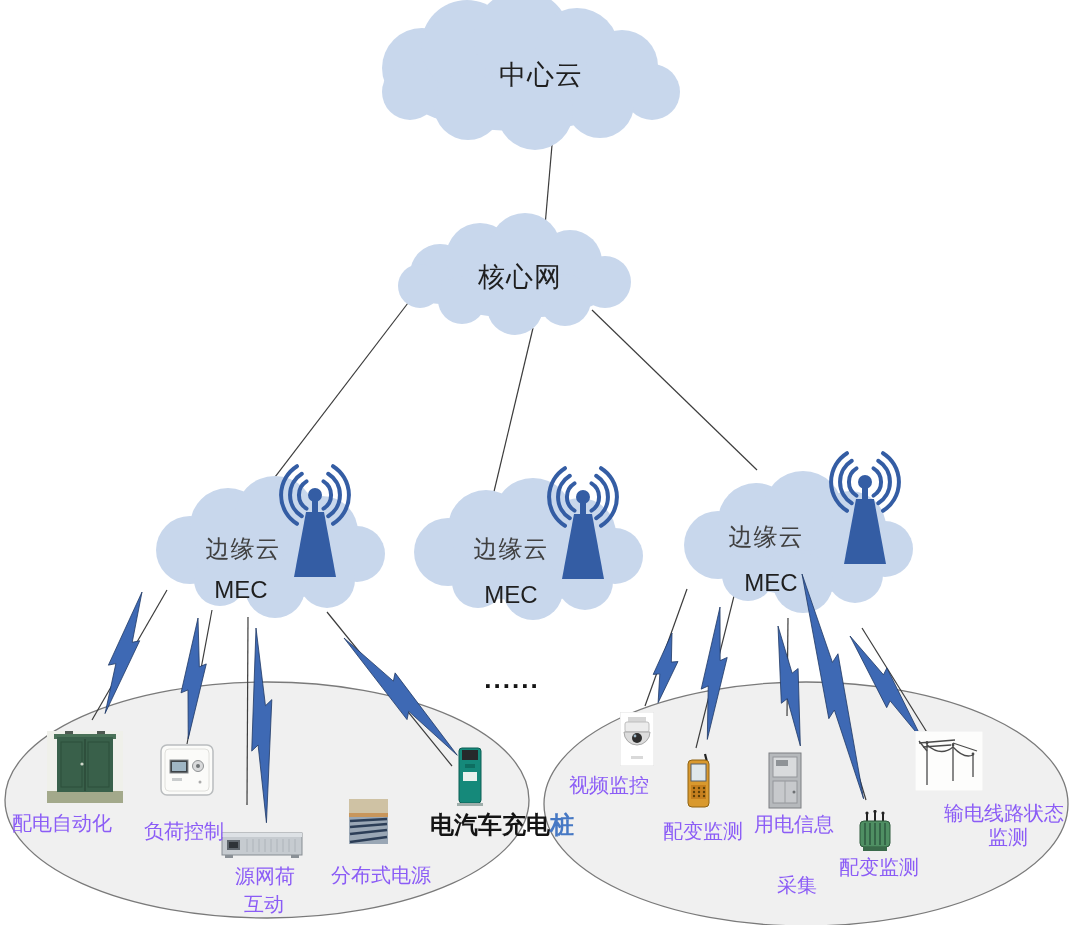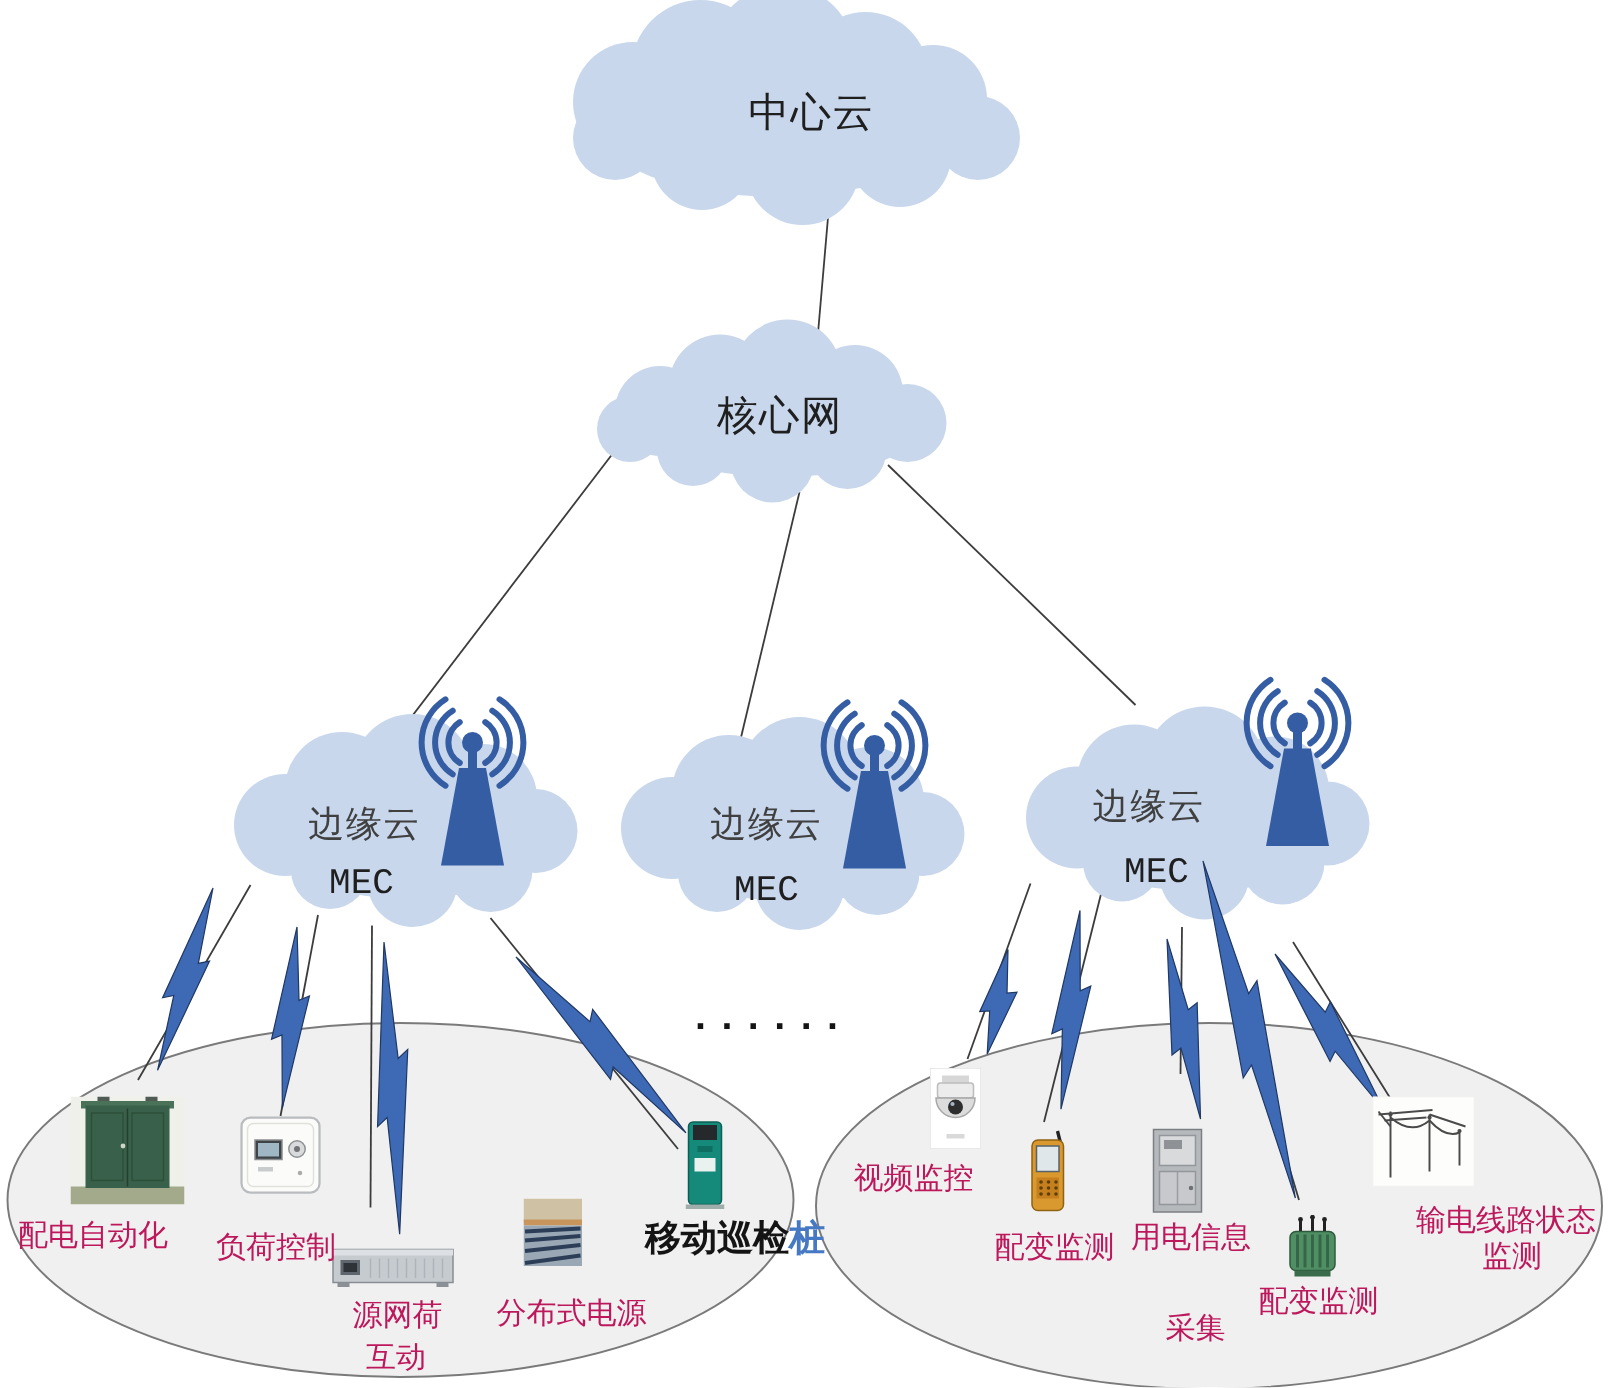--- a/index.html
+++ b/index.html
@@ -1,25 +1,25 @@
 <!DOCTYPE html>
 <html><head>
 <meta charset="utf-8">
 <style>
   html,body{margin:0;padding:0;background:#ffffff;}
   #stage{
     position:relative;width:1080px;height:925px;overflow:hidden;background:#ffffff;
-    font-family:Liberation Mono, monospace;
+    font-family:Liberation Sans, sans-serif;
   }
   #diagram-svg{position:absolute;left:0;top:0;}
   .lbl{position:absolute;white-space:nowrap;transform:translateX(-50%);}
   .cloud-lbl{color:#1f1f1f;font-size:27px;font-weight:500;letter-spacing:1px;}
   .edge-lbl{color:#404040;font-size:24px;font-weight:500;letter-spacing:1px;}
   .edge-sub{color:#1f1f1f;font-size:24px;font-weight:500;margin-top:16px;}
-  .dev-lbl{color:#be185d;font-size:20px;font-weight:500;}
+  .dev-lbl{color:#8b5cf6;font-size:20px;font-weight:500;}
   .ev-lbl{font-size:24px;font-weight:700;transform:none;}
   .ev-dark{color:#141414;}
   .ev-blue{color:#4678c4;font-weight:600;}
   .dots{color:#141414;font-size:26px;font-weight:700;letter-spacing:2px;transform:translateX(-50%);}
   .icon{position:absolute;}
 </style>
 </head>
 <body>
 
 <div id="stage">
@@ -283,21 +283,21 @@
       <circle cx="58" cy="23" r="1.4" fill="#4a4a4a"></circle>
     </svg>
   </div>
 
   <div class="lbl dev-lbl" style="left:62px;top:810px;">配电自动化</div>
   <div class="lbl dev-lbl" style="left:184px;top:818px;">负荷控制</div>
   <div class="lbl dev-lbl" style="left:265px;top:863px;">源网荷</div>
   <div class="lbl dev-lbl" style="left:264px;top:891px;">互动</div>
   <div class="lbl dev-lbl" style="left:381px;top:862px;">分布式电源</div>
   <div class="lbl ev-lbl" style="left:430px;top:809px;">
-    <span class="ev-dark">移动巡检</span><span class="ev-blue">桩</span>
+    <span class="ev-dark">电汽车充电</span><span class="ev-blue">桩</span>
   </div>
 
   <div class="lbl dev-lbl" style="left:609px;top:772px;">视频监控</div>
   <div class="lbl dev-lbl" style="left:703px;top:818px;">配变监测</div>
   <div class="lbl dev-lbl" style="left:794px;top:811px;">用电信息</div>
   <div class="lbl dev-lbl" style="left:797px;top:872px;">采集</div>
   <div class="lbl dev-lbl" style="left:879px;top:854px;text-align:right;">配变监测</div>
   <div class="lbl dev-lbl" style="left:1004px;top:800px;">输电线路状态</div>
   <div class="lbl dev-lbl" style="left:1008px;top:824px;">监测</div>
 

